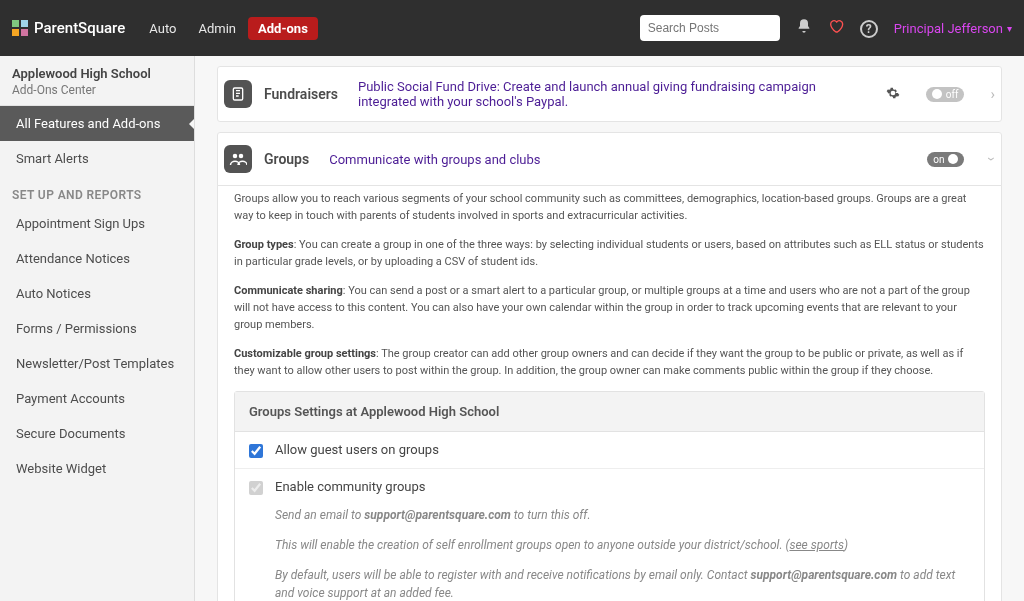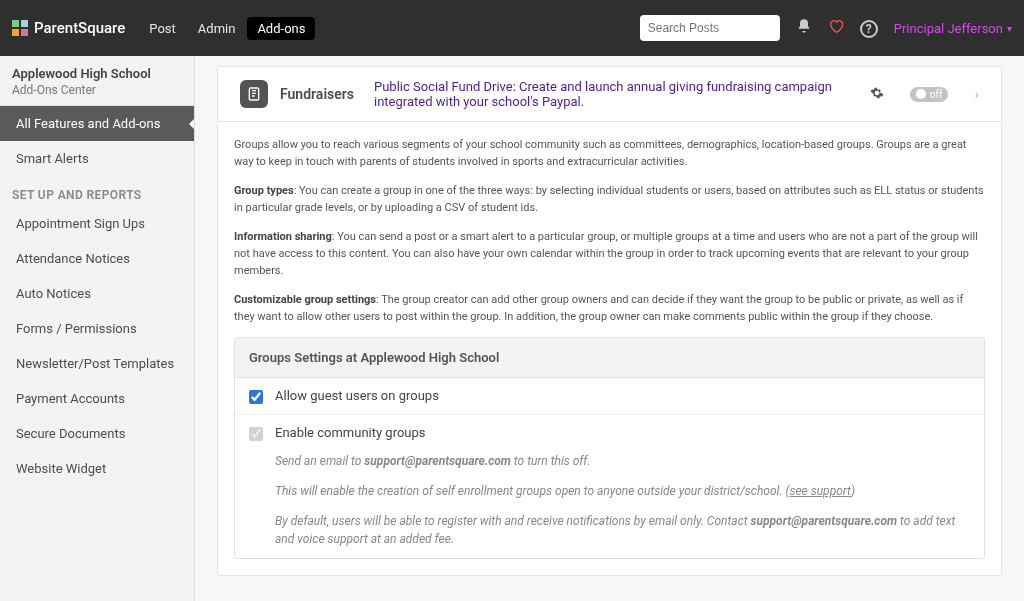--- a/index.html
+++ b/index.html
@@ -3,21 +3,21 @@
 <meta charset="utf-8">
 <style>
 * { margin:0; padding:0; box-sizing:border-box; }
 body { font-family:-apple-system,BlinkMacSystemFont,"Segoe UI",Roboto,Helvetica,Arial,sans-serif; font-size:13px; color:#333; background:#f7f7f7; width:1024px; height:601px; overflow:hidden; }
 
 .topbar { display:flex; align-items:center; height:56px; background:#2f2f2f; color:#eee; padding:0 12px; }
 .topbar .brand { display:flex; align-items:center; font-size:15px; font-weight:500; color:#fff; margin-right:14px; }
 .topbar .brand .logo { width:16px; height:16px; margin-right:6px; display:inline-block; }
 .topbar .navlinks { display:flex; align-items:center; gap:2px; }
 .topbar .navlinks a { color:#e7e7e7; text-decoration:none; padding:6px 10px; font-size:13px; cursor:pointer; }
-.topbar .navlinks a.pill { background:#000000; border-radius:4px; color:#fff; padding:4px 10px; }
+.topbar .navlinks a.pill { background:#b91c1c; border-radius:4px; color:#fff; padding:4px 10px;font-weight:bold; }
 .topbar .spacer { flex:1; }
 .topbar .search { background:#fff; border-radius:4px; height:26px; width:140px; padding:0 8px; font-size:12px; border:none; color:#555; }
 .topbar .icon { color:#ccc; margin-left:16px; cursor:pointer; font-size:16px; }
 .topbar .heart { color:#ff5151; }
 .topbar .user { color:#d946ef; margin-left:16px; font-size:13px; cursor:pointer; display:flex; align-items:center; }
 .topbar .user .caret { margin-left:4px; font-size:10px; }
 .qcircle{display:inline-flex;align-items:center;justify-content:center;width:18px;height:18px;border:2px solid #ccc;border-radius:50%;font-size:12px;font-weight:bold;}
 
 .shell { display:flex; height:calc(100% - 40px); }
 
@@ -25,21 +25,21 @@
 .sidebar .hdr { padding:10px 12px 8px; border-bottom:1px solid #e3e3e3; }
 .sidebar .hdr .school { font-weight:600; color:#444; font-size:13px; }
 .sidebar .hdr .sub { color:#777; font-size:12px; margin-top:2px; }
 .sidebar .item { padding:10px 16px; color:#4d4d4d; cursor:pointer; font-size:13px; }
 .sidebar .item.active { background:#5a5a5a; color:#fff; position:relative; }
 .sidebar .item.active::after { content:""; position:absolute; right:-1px; top:50%; transform:translateY(-50%); border:6px solid transparent; border-right-color:#f7f7f7; }
 .sidebar .section { padding:12px 12px 4px; color:#888; font-weight:600; font-size:12px; letter-spacing:0.4px; }
 
 .main { flex:1; overflow-y:auto; padding:10px 22px 16px; }
 
-.rowbanner { background:#fff; border:1px solid #e4e4e4; border-radius:3px; padding:12px 22px; margin-bottom:10px; display:flex; align-items:center; gap:12px; position:relative; }
+.rowbanner { background:#fff; border:1px solid #e4e4e4; border-radius:3px; padding:12px 6px; margin-bottom:10px; display:flex; align-items:center; gap:12px; position:relative; }
 .rowbanner .iconbox { width:28px; height:28px; border-radius:6px; background:#535353; display:flex; align-items:center; justify-content:center; color:#fff; font-size:14px; flex-shrink:0; }
 .rowbanner .title { font-weight:600; color:#4b4b4b; font-size:14px; margin-right:8px; }
 .rowbanner .desc { color:#4c1d95; font-size:13px; flex:1; }
 .rowbanner .right { display:flex; align-items:center; gap:26px; color:#9a9a9a; }
 .rowbanner .gear { font-size:14px; cursor:pointer; color:#555;}
 .rowbanner .chevr { color:#bbb; font-size:15px; }
 .toggle { display:inline-flex; background:#c3c3c3; border-radius:10px; font-size:10px; color:#fff; padding:2px 6px 2px 6px; align-items:center; }
 .toggle.on { background:#7a7a7a; }
 .toggle .knob { width:10px;height:10px;border-radius:50%;background:#fff;display:inline-block;margin-right:4px;}
 .toggle.on .knob{order:2;margin-right:0;margin-left:4px;}
@@ -68,21 +68,21 @@
       <svg viewBox="0 0 16 16">
           <rect width="7" height="7" fill="#7fc97f"></rect>
           <rect x="9" width="7" height="7" fill="#a0d3e8"></rect>
           <rect y="9" width="7" height="7" fill="#f5a623"></rect>
           <rect x="9" y="9" width="7" height="7" fill="#d175a1"></rect>
         </svg>
     </span>
     <span>ParentSquare</span>
   </div>
   <div class="navlinks">
-    <a>Post</a>
+    <a>Auto</a>
     <a>Admin</a>
     <a class="pill">Add-ons</a>
   </div>
   <div class="spacer"></div>
   <input class="search" placeholder="Search Posts" style="">
   <span class="icon">
     <svg width="16" height="16" viewBox="0 0 24 24" fill="#ccc">
         <path d="M12 2a6 6 0 00-6 6v4l-2 3v1h16v-1l-2-3V8a6 6 0 00-6-6zm0 20a2.5 2.5 0 002.5-2.5h-5A2.5 2.5 0 0012 22z"></path>
       </svg>
   </span>
@@ -135,43 +135,61 @@
             </svg>
         </span>
         <span class="toggle">
             <span class="knob"></span>
             <span>off</span>
           </span>
         <span class="chevr">›</span>
       </div>
     </div>
 
+    <div class="rowbanner" style="border-radius:3px 3px 0 0; margin-bottom:0;">
+      <div class="iconbox">
+        <svg width="18" height="18" viewBox="0 0 24 24" fill="#fff">
+            <circle cx="8" cy="8" r="3"></circle>
+            <circle cx="16" cy="8" r="3"></circle>
+            <path d="M2 20c0-3 3-5 6-5s6 2 6 5M12 20c0-3 3-5 6-5s6 2 6 5" fill="none" stroke="#fff" stroke-width="2"></path>
+          </svg>
+      </div>
+      <span class="title">Groups</span>
+      <span class="desc">Communicate with groups and clubs</span>
+      <div class="right">
+        <span class="toggle on">
+            <span class="knob"></span>
+            <span>on</span>
+          </span>
+        <span class="chevr" style="transform:rotate(90deg);display:inline-block;">›</span>
+      </div>
+    </div>
 
     <div class="section-body">
       <p>Groups allow you to reach various segments of your school community such as committees, demographics, location-based groups. Groups are a great way to keep in touch with parents of students involved in sports and extracurricular activities.</p>
       <p><strong>Group types</strong><span>: You can create a group in one of the three ways: by selecting individual students or users, based on attributes such as ELL status or students in particular grade levels, or by uploading a CSV of student ids.</span></p>
-      <p><strong>Information sharing</strong><span>: You can send a post or a smart alert to a particular group, or multiple groups at a time and users who are not a part of the group will not have access to this content. You can also have your own calendar within the group in order to track upcoming events that are relevant to your group members.</span></p>
+      <p><strong>Communicate sharing</strong><span>: You can send a post or a smart alert to a particular group, or multiple groups at a time and users who are not a part of the group will not have access to this content. You can also have your own calendar within the group in order to track upcoming events that are relevant to your group members.</span></p>
       <p><strong>Customizable group settings</strong><span>: The group creator can add other group owners and can decide if they want the group to be public or private, as well as if they want to allow other users to post within the group. In addition, the group owner can make comments public within the group if they choose.</span></p>
 
       <div class="settings-panel">
         <div class="sphdr">Groups Settings at Applewood High School</div>
 
         <div class="sprow">
           <input type="checkbox" class="chk" checked="" style="">
           <div class="txt">
               <div class="lbl">Allow guest users on groups</div>
             </div>
         </div>
 
         <div class="sprow">
           <input type="checkbox" class="chk" checked="" disabled="" style="">
           <div class="txt">
             <div class="lbl">Enable community groups</div>
             <div class="hint"><span>Send an email to </span><strong>support@parentsquare.com</strong><span> to turn this off.</span></div>
-            <div class="hint"><span>This will enable the creation of self enrollment groups open to anyone outside your district/school. (</span><u style="cursor:pointer;">see support</u><span>)</span></div>
+            <div class="hint"><span>This will enable the creation of self enrollment groups open to anyone outside your district/school. (</span><u style="cursor:pointer;">see sports</u><span>)</span></div>
             <div class="hint"><span>By default, users will be able to register with and receive notifications by email only. Contact </span><strong>support@parentsquare.com</strong><span> to add text and voice support at an added fee.</span></div>
 
           </div>
         </div>
 
       </div>
 
     </div>
 
   </div>

